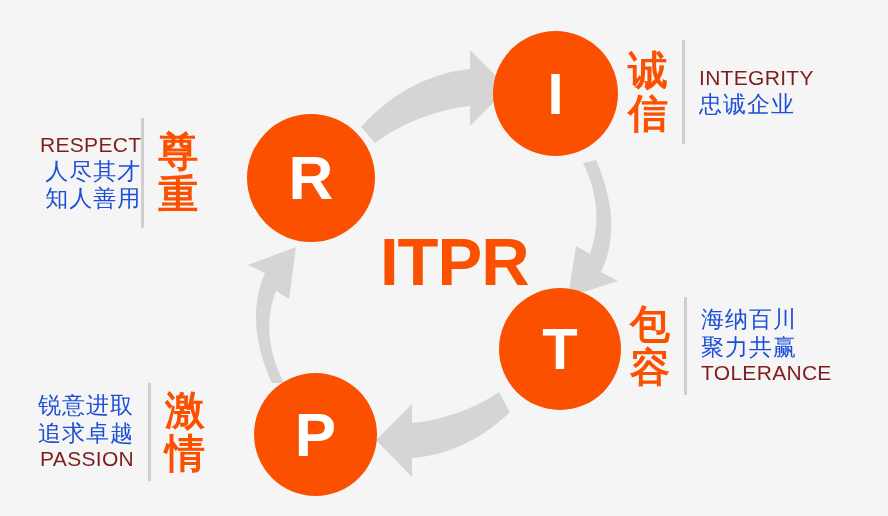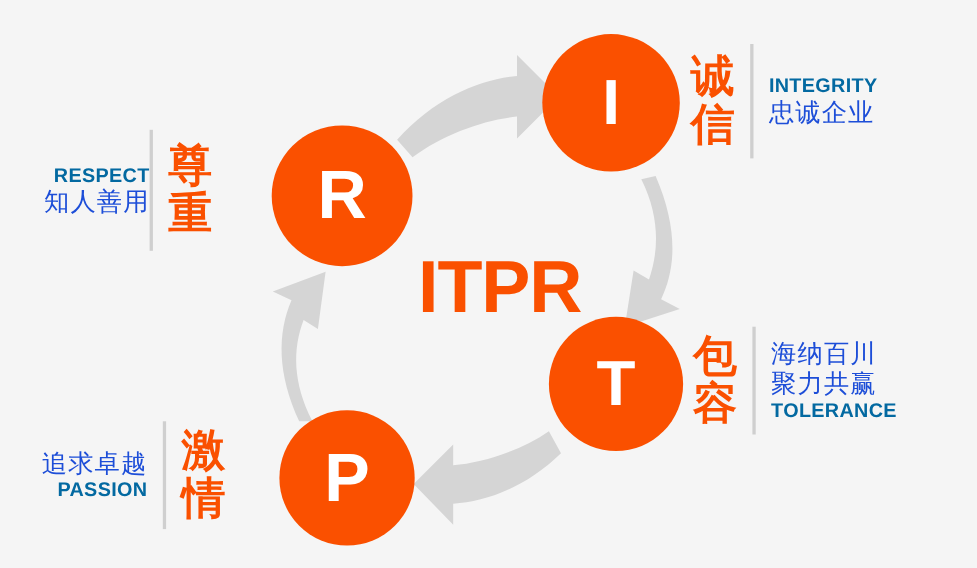--- a/index.html
+++ b/index.html
@@ -87,23 +87,23 @@
     letter-spacing: 0px;
     text-align: center;
     white-space: pre-line;
   }
   .detail {
     display: flex;
     flex-direction: column;
     line-height: 1.18;
   }
   .en {
-    color: #0369a1;
-    font-size: 18px;
-    font-weight: bold;
+    color: #7f1d1d;
+    font-size: 21px;
+    font-weight: normal;
     letter-spacing: 0.3px;
     white-space: nowrap;
   }
   .cn-line {
     color: #1d4ed8;
     font-size: 23px;
     font-weight: normal;
     letter-spacing: 1px;
     white-space: nowrap;
   }
@@ -171,20 +171,21 @@
   </div>
   <div class="node" id="node-p">
     <span class="node-letter">P</span>
   </div>
 
   <div id="center-word">ITPR</div>
 
   <div class="label-block" id="block-respect">
     <div class="detail">
       <span class="en">RESPECT</span>
+      <span class="cn-line">人尽其才</span>
       <span class="cn-line">知人善用</span>
     </div>
     <div class="divider"></div>
     <div class="cn-big">尊
 重</div>
   </div>
 
   <div class="label-block" id="block-integrity">
     <div class="cn-big">诚
 信</div>
@@ -201,20 +202,21 @@
     <div class="divider"></div>
     <div class="detail">
       <span class="cn-line">海纳百川</span>
       <span class="cn-line">聚力共赢</span>
       <span class="en">TOLERANCE</span>
     </div>
   </div>
 
   <div class="label-block" id="block-passion">
     <div class="detail">
+      <span class="cn-line">锐意进取</span>
       <span class="cn-line">追求卓越</span>
       <span class="en">PASSION</span>
     </div>
     <div class="divider"></div>
     <div class="cn-big">激
 情</div>
   </div>
 
 </div>
 

